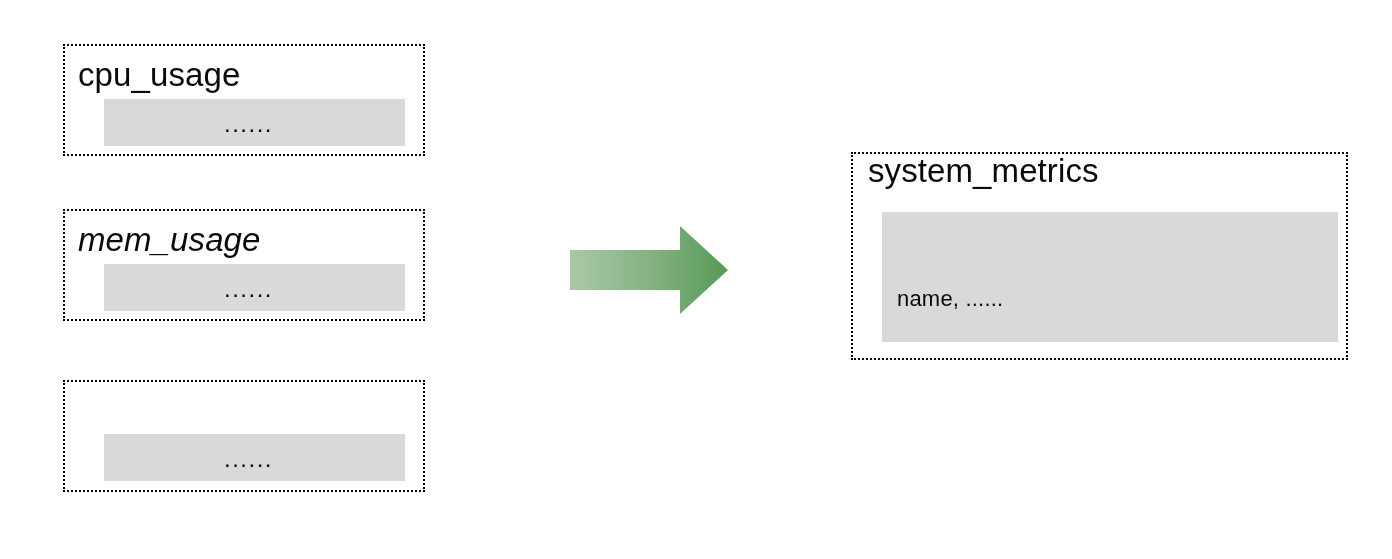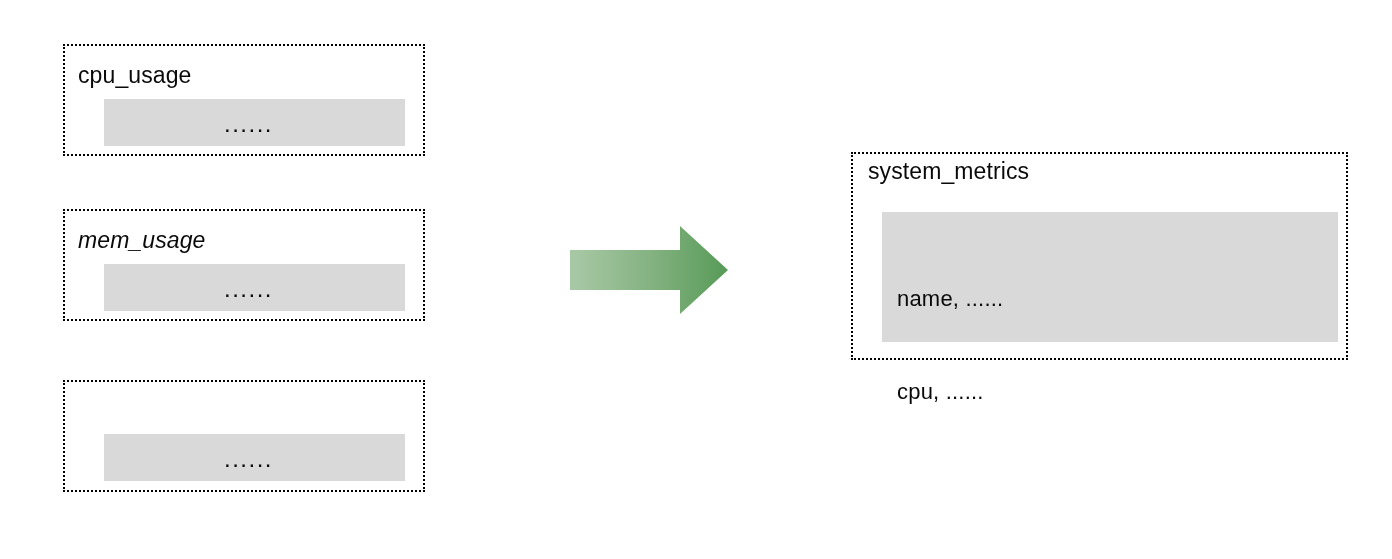--- a/index.html
+++ b/index.html
@@ -25,21 +25,21 @@
   
   .node {
     position: absolute;
     box-sizing: border-box;
     border: 2px dotted #000000;
     background: #ffffff;
   }
 
   .node-title {
     position: absolute;
-    font-size: 23px;
+    font-size: 33px;
     line-height: 30px;
     letter-spacing: 0.1px;
     white-space: nowrap;
     color: #0a0a0a;
   }
 
   
   .panel {
     position: absolute;
     background: #d9d9d9;
@@ -131,17 +131,16 @@
       </defs>
       <polygon points="0,24 110,24 110,0 158,44 110,88 110,64 0,64" fill="url(#arrowGrad)"></polygon>
     </svg>
   </div>
 
   <div class="node" id="node-metrics"></div>
   <div class="node-title" id="title-metrics">system_metrics</div>
   <div class="panel" id="panel-metrics"></div>
   <div class="panel-lines" id="lines-metrics">
     <span class="panel-line">name, ......</span>
-    <span class="panel-line">cpu, ......</span>
     
   </div>
 
 </div>
 
 </body></html>

